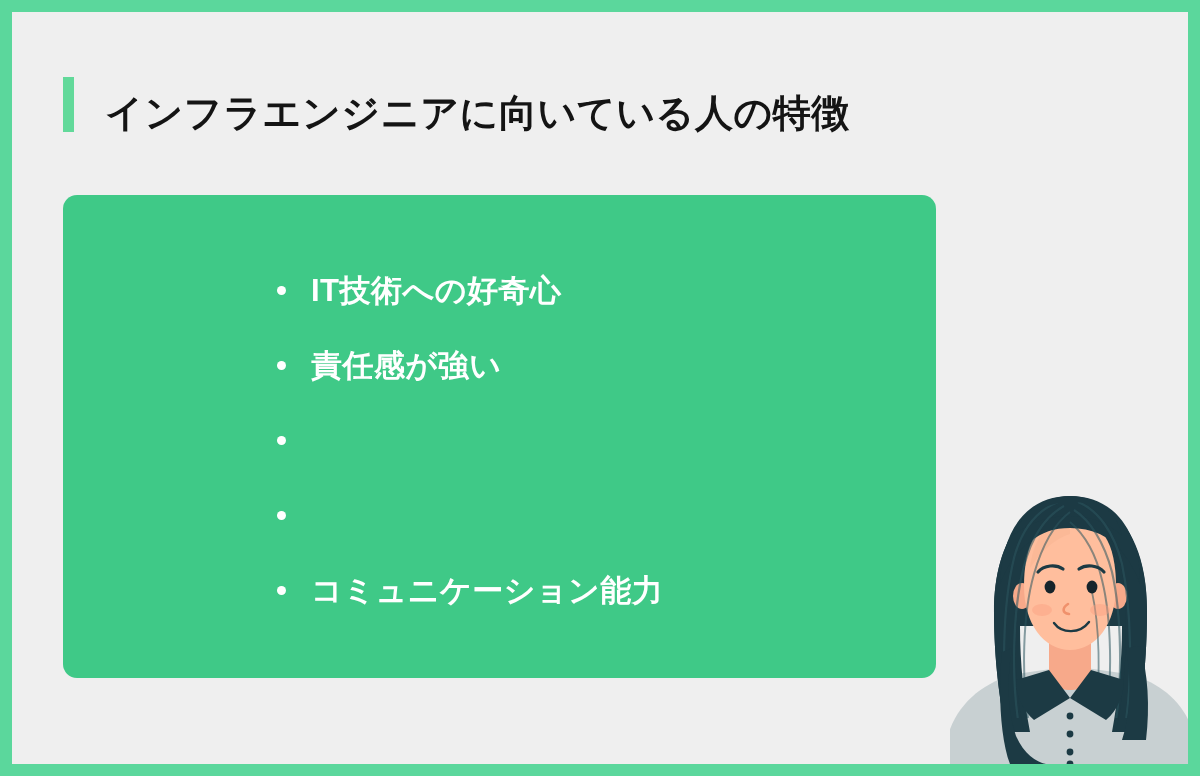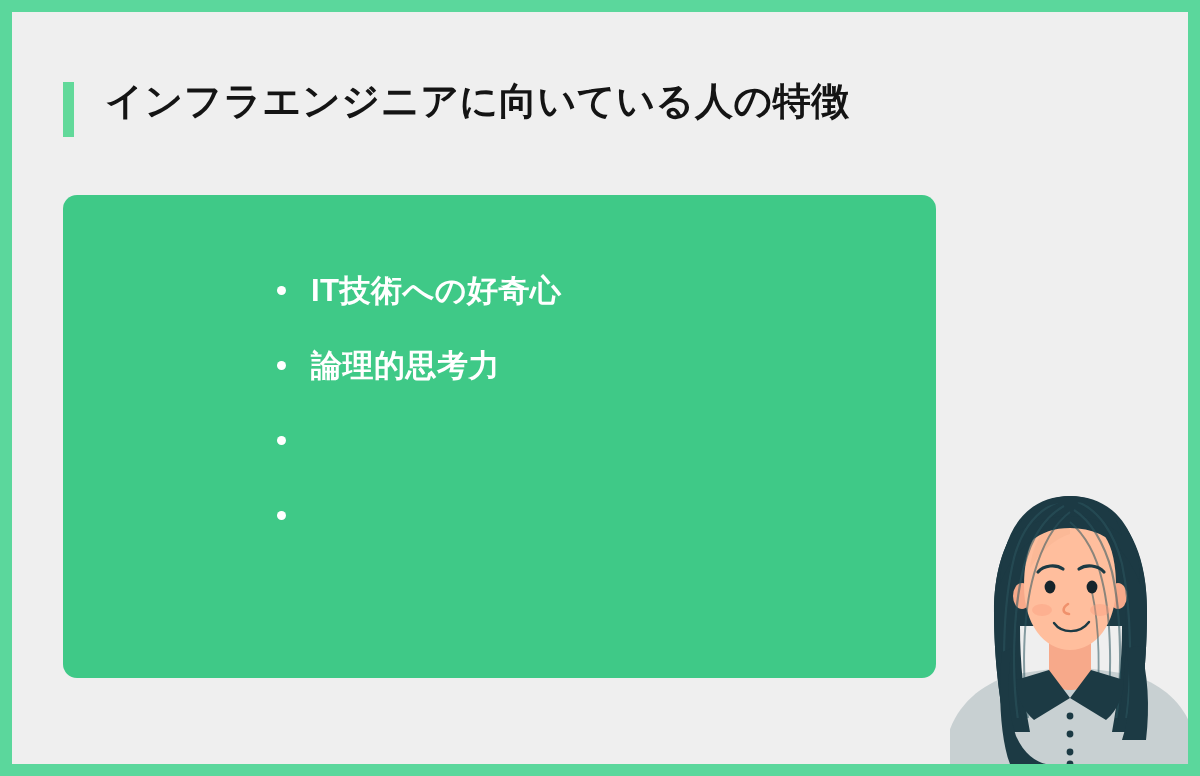--- a/index.html
+++ b/index.html
@@ -30,23 +30,22 @@
     background: #EFEFEF;
     overflow: hidden;
   }
 
   
   .title-row {
     position: absolute;
     left: 51px;
     top: 62px;
     display: flex;
-    align-items: flex-start;
+    align-items: flex-end;
     height: 58px;
-    margin-top: 8px;
   }
 
   .title-accent {
     width: 11px;
     height: 55px;
     background: #62D99A;
     flex: 0 0 auto;
   }
 
   .title-text {
@@ -129,27 +128,31 @@
     </div>
 
     <div class="card">
       <ul class="bullet-list">
         <li class="bullet-item">
           <span class="bullet-dot"></span>
           <span class="bullet-label">IT技術への好奇心</span>
         </li>
         <li class="bullet-item">
           <span class="bullet-dot"></span>
-          <span class="bullet-label">論理的思考力</span>
-        </li>
-        <li class="bullet-item">
-          <span class="bullet-dot"></span>
-        </li>
-        <li class="bullet-item">
-          <span class="bullet-dot"></span>
+          <span class="bullet-label">責任感が強い</span>
+        </li>
+        <li class="bullet-item">
+          <span class="bullet-dot"></span>
+        </li>
+        <li class="bullet-item">
+          <span class="bullet-dot"></span>
+        </li>
+        <li class="bullet-item">
+          <span class="bullet-dot"></span>
+          <span class="bullet-label">コミュニケーション能力</span>
         </li>
       </ul>
     </div>
 
     <div class="illustration">
       <svg viewBox="0 0 238 276" xmlns="http://www.w3.org/2000/svg">
         <defs>
           <clipPath id="frameClip">
             <rect x="0" y="0" width="238" height="276"></rect>
           </clipPath>

